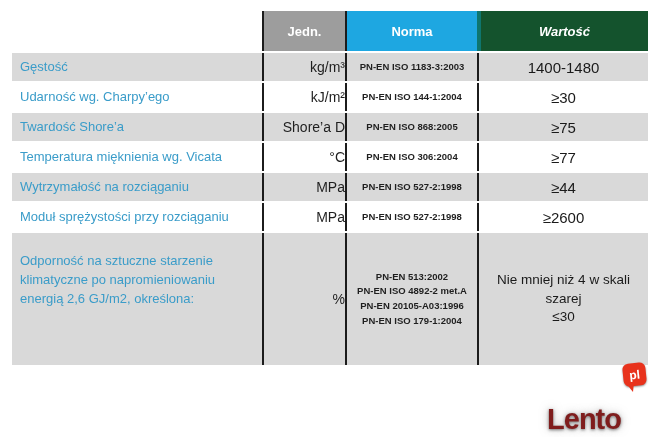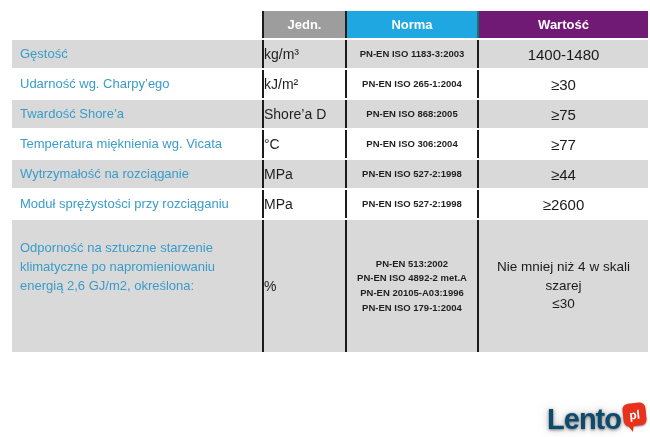--- a/index.html
+++ b/index.html
@@ -18,38 +18,38 @@
     table-layout:fixed;
   }
   col.c-prop{width:250px;}
   col.c-unit{width:83px;}
   col.c-norm{width:132px;}
   col.c-val{width:171px;}
 
   th,td{padding:0;margin:0;vertical-align:middle;}
 
   
-  tr.head th{height:27px;font-size:13px;font-weight:bold;color:#ffffff;text-align:center;}
+  tr.head th{height:40px;font-size:13px;font-weight:bold;color:#ffffff;text-align:center;}
   th.h-empty{background:transparent;}
   th.h-unit{background:#9d9d9d;border-left:2px solid #1c1c1c;}
   th.h-norm{background:#1ea7e1;border-left:2px solid #1c1c1c;}
-  th.h-val{background:#701a75;border-left:2px solid #0f766e;}
+  th.h-val{background:#14532d;border-left:4px solid #0f766e;font-style:italic;}
 
   
   tr.r td{height:28px;}
   tr.gray td{background:#d9d9d9;}
   tr.white td{background:#ffffff;}
 
   td.prop{
     color:#3a9cc9;font-size:13px;font-weight:500;
     text-align:left;padding-left:8px;padding-right:4px;
     white-space:pre-line;line-height:1.45;margin-left:11px;
   }
   td.unit{
-    color:#1f1f1f;font-size:14px;text-align:left;
+    color:#1f1f1f;font-size:14px;text-align:right;
     border-left:2px solid #1c1c1c;
   }
   td.norm{
     color:#1f1f1f;font-size:9.5px;font-weight:600;text-align:center;
     border-left:2px solid #1c1c1c;white-space:pre-line;line-height:1.55;
   }
   td.val{
     color:#1a1a1a;font-size:15px;text-align:center;
     border-left:2px solid #1c1c1c;white-space:pre-line;line-height:1.4;
   }
@@ -65,23 +65,24 @@
   }
   .bullet .btxt{white-space:pre-line;}
 
   
   .watermark{
     position:absolute;right:4px;bottom:3px;
     display:flex;align-items:flex-start;
     pointer-events:none;
   }
   .wm-text{
-    font-size:29px;font-weight:bold;color:#0c4a6e;
+    font-size:29px;font-weight:bold;color:#7f1d1d;
     letter-spacing:-1px;line-height:1;
     text-shadow:0 1px 3px rgba(110,110,110,0.95), 0 0 8px rgba(140,140,140,0.6);
+    margin-top:40px;
   }
   .wm-badge{
     position:relative;
     width:23px;height:23px;margin-left:2px;margin-top:-2px;
     background:#e8321c;border-radius:6px;
     transform:rotate(-6deg);
     display:flex;align-items:center;justify-content:center;
     box-shadow:0 1px 2px rgba(100,100,100,0.7);
   }
   .wm-badge:after{
@@ -117,40 +118,40 @@
     <tr class="r gray">
       <td class="prop">Gęstość</td>
       <td class="unit">kg/m³</td>
       <td class="norm">PN-EN ISO 1183-3:2003</td>
       <td class="val">1400-1480</td>
     </tr>
 
     <tr class="r white">
       <td class="prop">Udarność wg. Charpy’ego</td>
       <td class="unit">kJ/m²</td>
-      <td class="norm">PN-EN ISO 265-1:2004</td>
+      <td class="norm">PN-EN ISO 144-1:2004</td>
       <td class="val">≥30</td>
     </tr>
 
     <tr class="r gray">
       <td class="prop">Twardość Shore’a</td>
       <td class="unit">Shore’a D</td>
       <td class="norm">PN-EN ISO 868:2005</td>
       <td class="val">≥75</td>
     </tr>
 
     <tr class="r white">
       <td class="prop">Temperatura mięknienia wg. Vicata</td>
       <td class="unit">°C</td>
       <td class="norm">PN-EN ISO 306:2004</td>
       <td class="val">≥77</td>
     </tr>
 
     <tr class="r gray">
-      <td class="prop">Wytrzymałość na rozciąganie</td>
+      <td class="prop">Wytrzymałość na rozciąganiu</td>
       <td class="unit">MPa</td>
       <td class="norm">PN-EN ISO 527-2:1998</td>
       <td class="val">≥44</td>
     </tr>
 
     <tr class="r white">
       <td class="prop">Moduł sprężystości przy rozciąganiu</td>
       <td class="unit">MPa</td>
       <td class="norm">PN-EN ISO 527-2:1998</td>
       <td class="val">≥2600</td>

